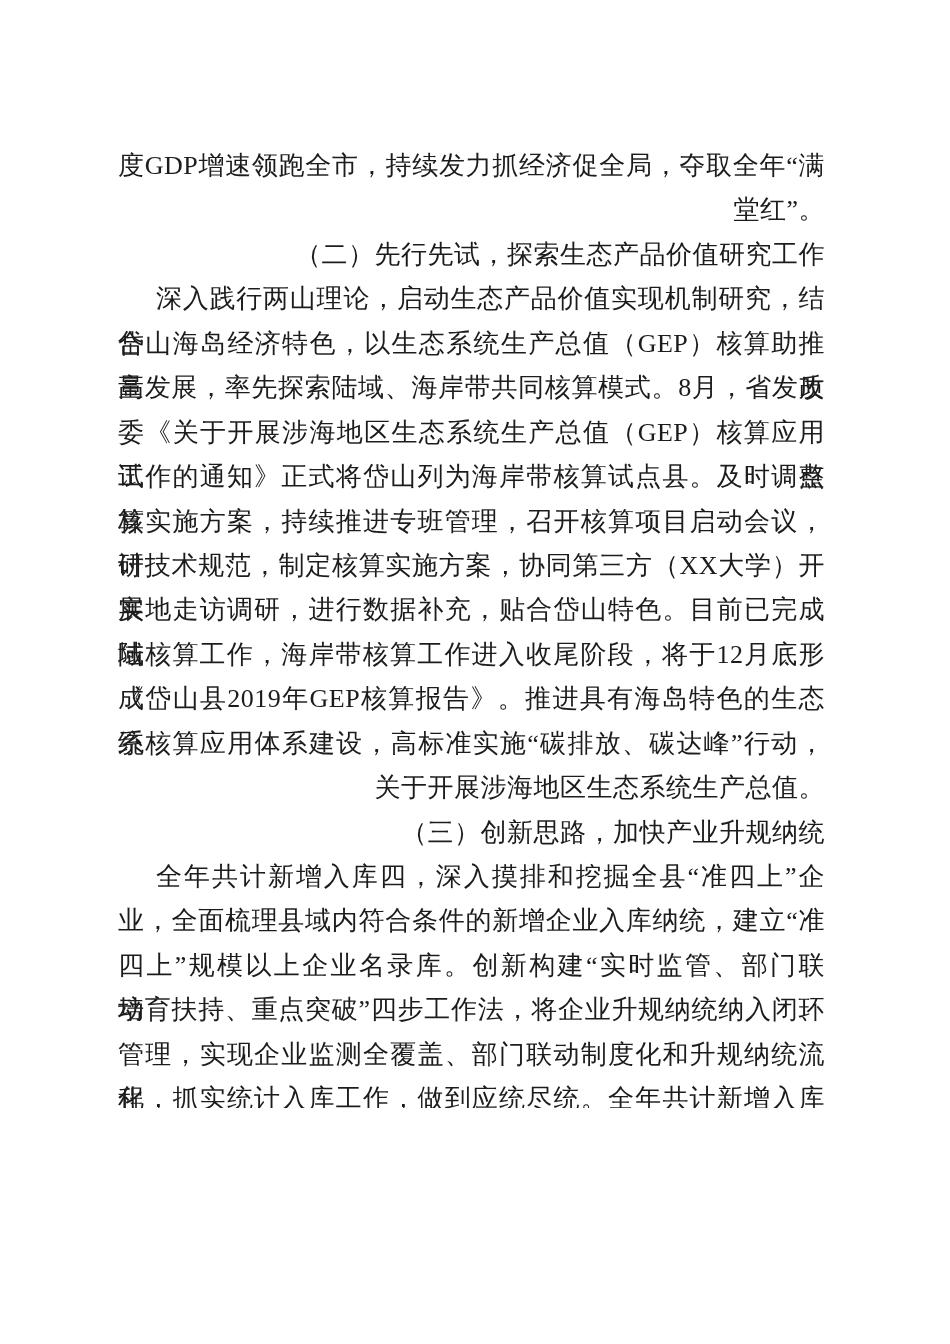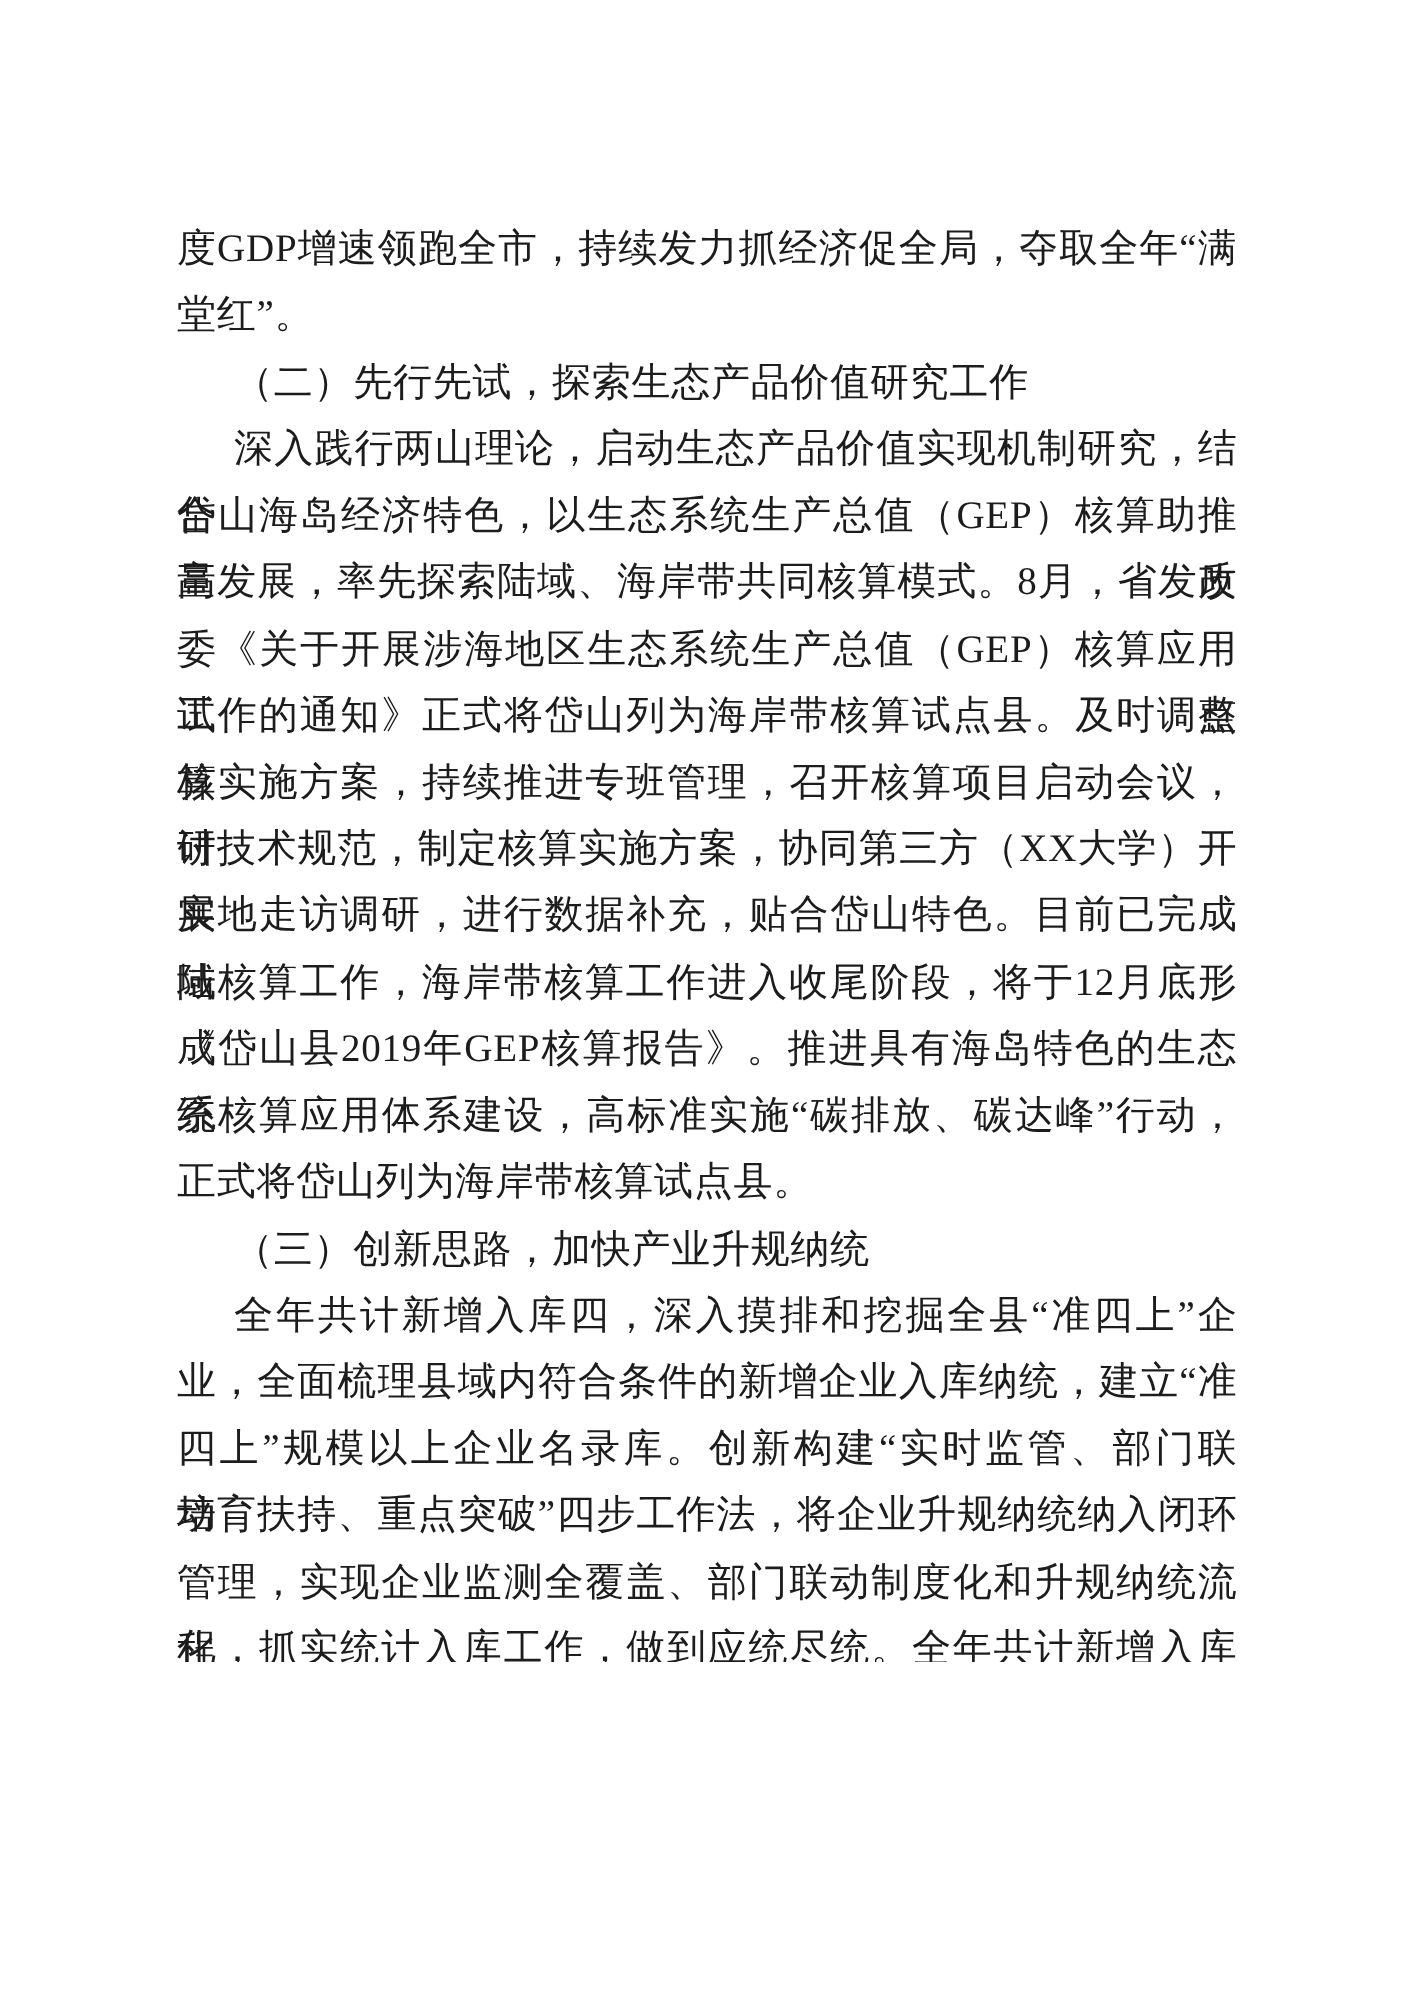--- a/index.html
+++ b/index.html
@@ -20,21 +20,21 @@
     position: absolute;
     left: 118px;
     top: 144px;
     width: 707px;
   }
   .line {
     font-size: 26px;
     line-height: 44.45px;
     height: 44.45px;
     letter-spacing: 0.5px;
-    text-align: left;
+    text-align: right;
     white-space: normal;
   }
   .line.justify {
     text-align: justify;
     text-align-last: justify;
     text-justify: inter-character;
   }
   .line.indent {
     text-indent: 38px;
   }
@@ -54,21 +54,21 @@
       <div class="line body justify">岱山海岛经济特色，以生态系统生产总值（GEP）核算助推高质</div>
       <div class="line body justify">量发展，率先探索陆域、海岸带共同核算模式。8月，省发改</div>
       <div class="line body justify">委《关于开展涉海地区生态系统生产总值（GEP）核算应用试点</div>
       <div class="line body justify">工作的通知》正式将岱山列为海岸带核算试点县。及时调整核</div>
       <div class="line body justify">算实施方案，持续推进专班管理，召开核算项目启动会议，研</div>
       <div class="line body justify">讨技术规范，制定核算实施方案，协同第三方（XX大学）开展</div>
       <div class="line body justify">实地走访调研，进行数据补充，贴合岱山特色。目前已完成陆</div>
       <div class="line body justify">域核算工作，海岸带核算工作进入收尾阶段，将于12月底形成</div>
       <div class="line body justify">《岱山县2019年GEP核算报告》。推进具有海岛特色的生态系</div>
       <div class="line body justify">统核算应用体系建设，高标准实施“碳排放、碳达峰”行动，</div>
-      <div class="line body">正式将岱山列为海岸带核算试点县。</div>
+      <div class="line body">关于开展涉海地区生态系统生产总值。</div>
       <div class="line heading indent">（三）创新思路，加快产业升规纳统</div>
       <div class="line body indent justify">全年共计新增入库四，深入摸排和挖掘全县“准四上”企</div>
       <div class="line body justify">业，全面梳理县域内符合条件的新增企业入库纳统，建立“准</div>
       <div class="line body justify">四上”规模以上企业名录库。创新构建“实时监管、部门联动、</div>
       <div class="line body justify">培育扶持、重点突破”四步工作法，将企业升规纳统纳入闭环</div>
       <div class="line body justify">管理，实现企业监测全覆盖、部门联动制度化和升规纳统流程</div>
       <div class="line body justify">化，抓实统计入库工作，做到应统尽统。全年共计新增入库四</div>
       <div class="line body">上企业XX家，部门联动制度化和升规纳统流程。</div>
     </div>
 </div>

